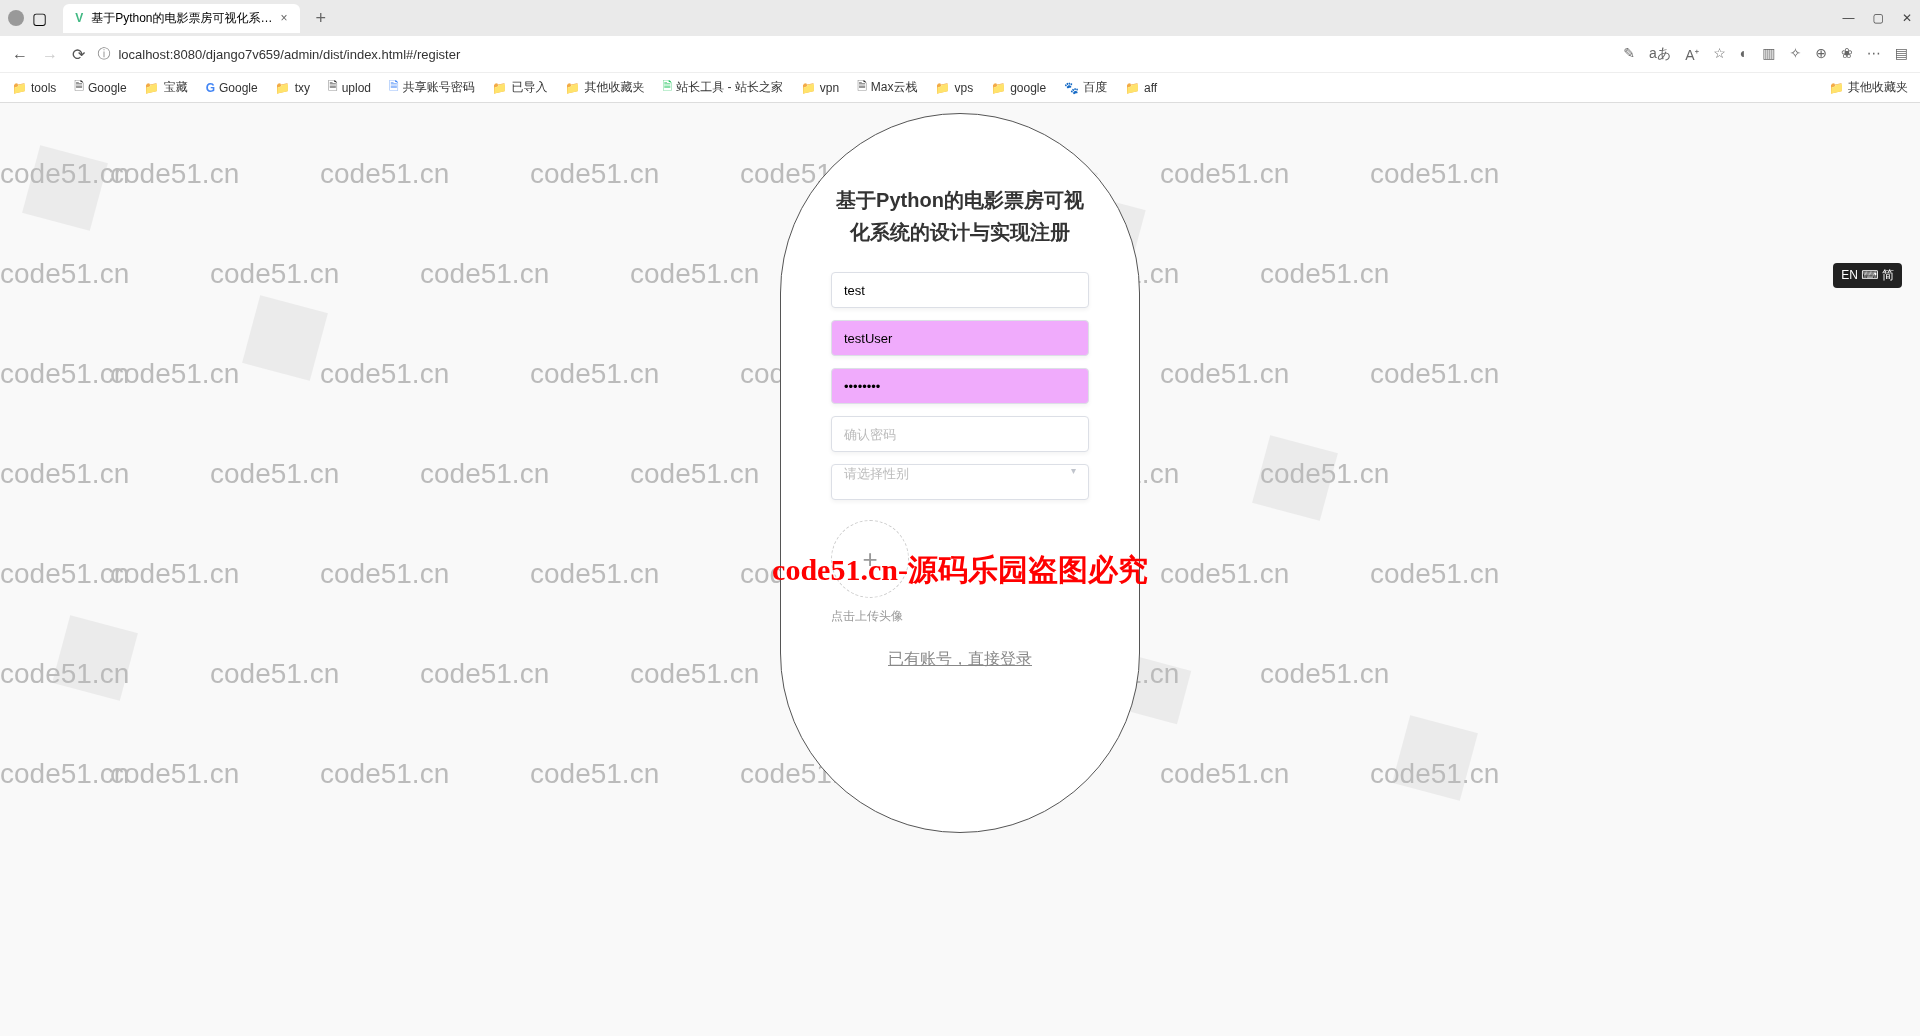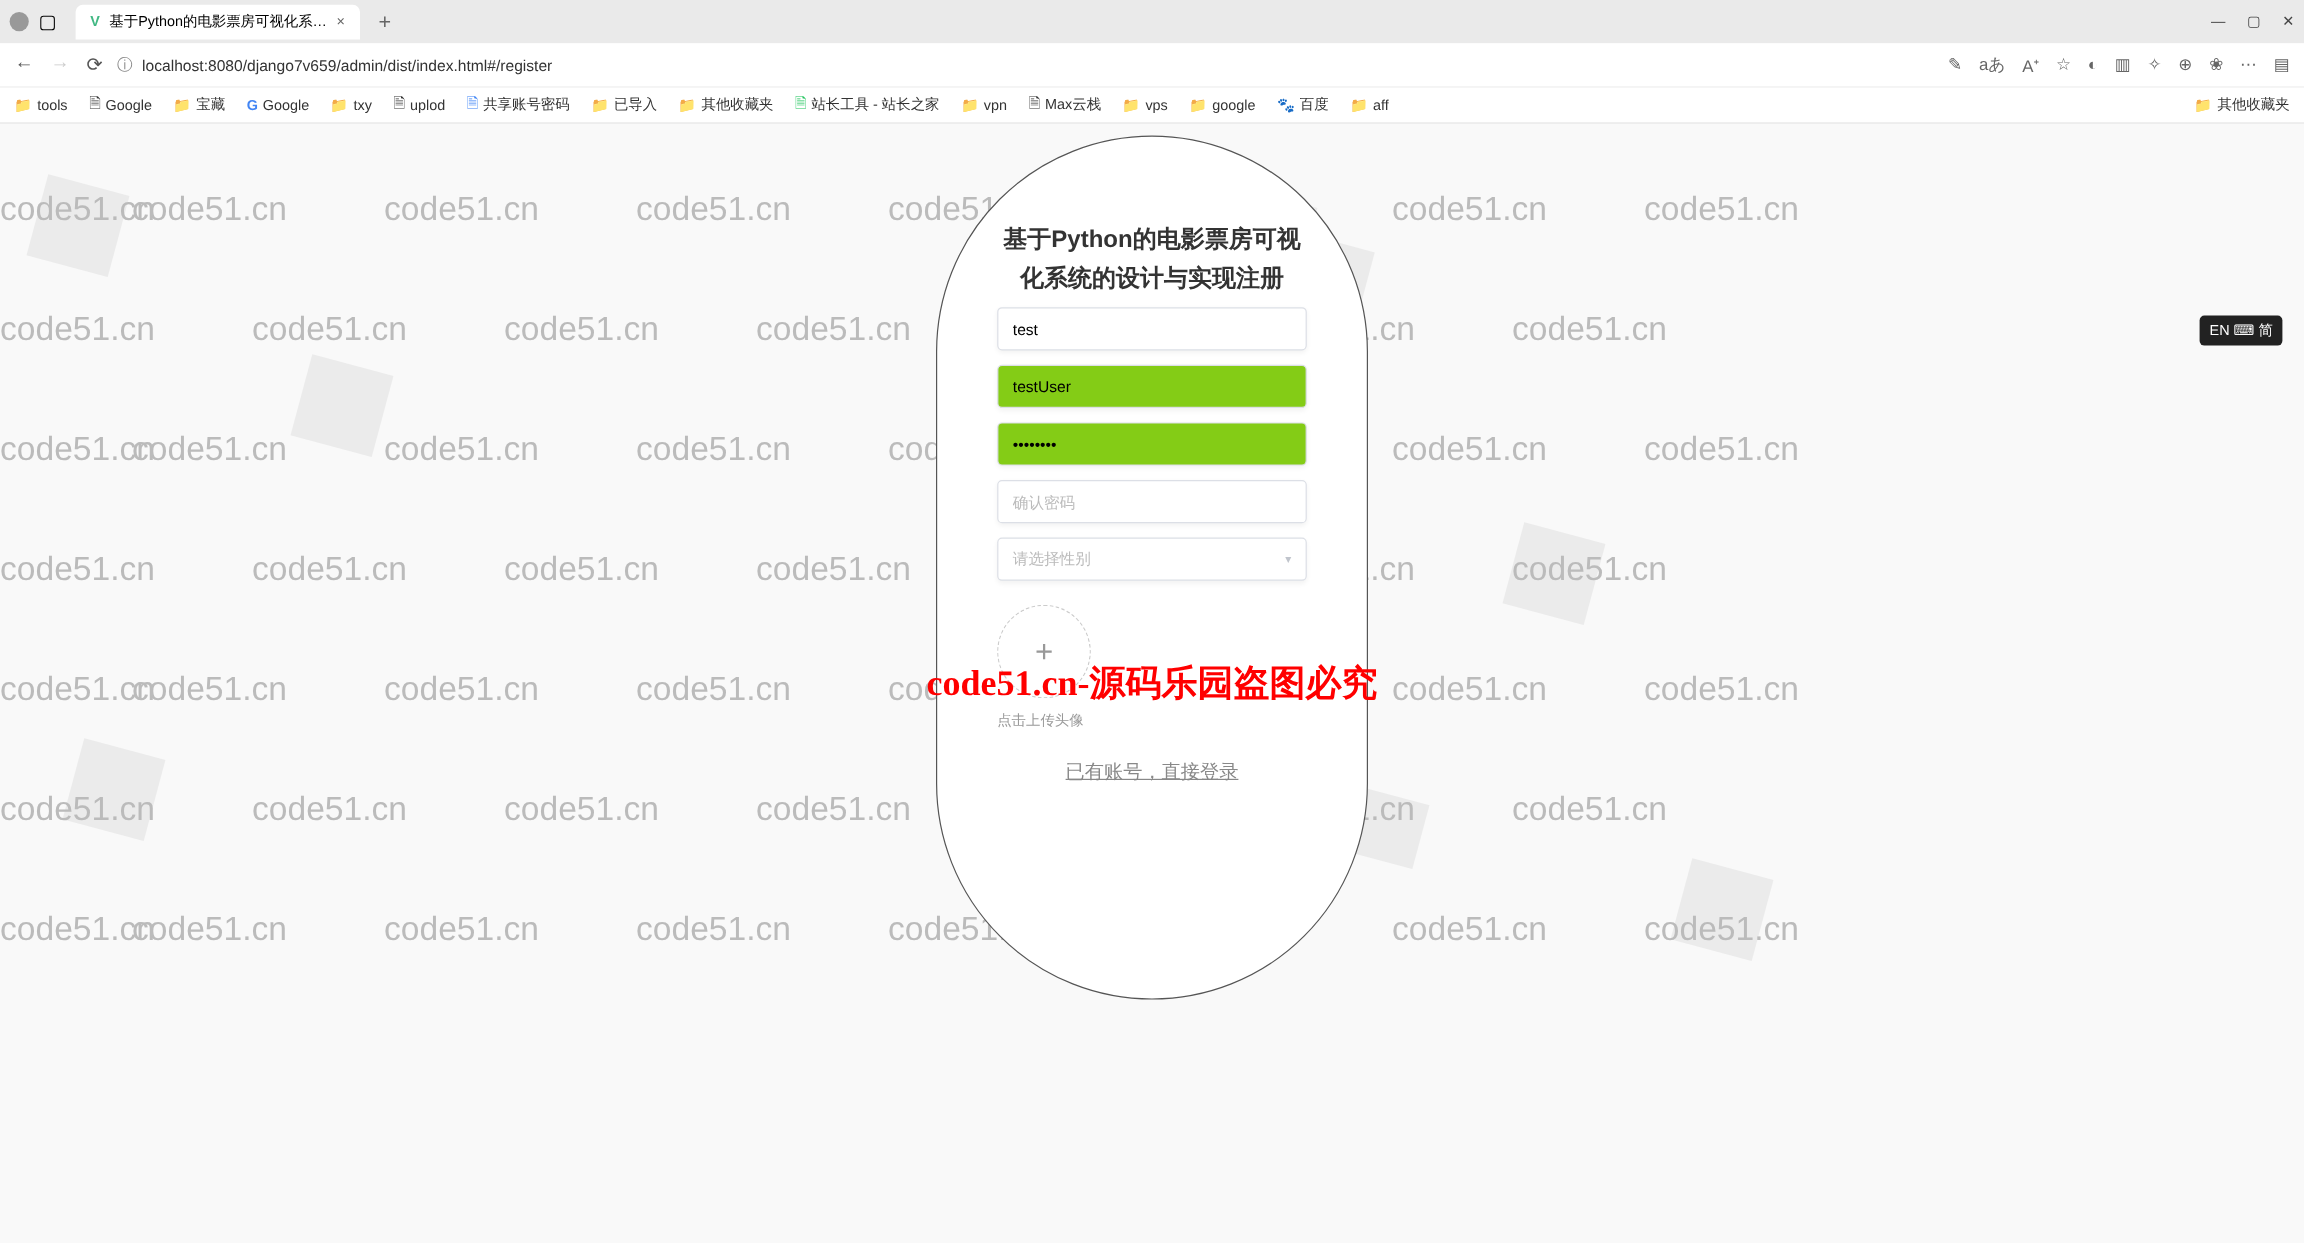--- a/index.html
+++ b/index.html
@@ -33,27 +33,27 @@
     
     .content { position: relative; width: 100%; height: calc(100vh - 102px); background: #f9f9f9; overflow: hidden; }
     
     
     .watermark { position: absolute; inset: 0; pointer-events: none; }
     .wm-text { position: absolute; font-size: 28px; color: #bbb; font-family: Arial; }
     .wm-square { position: absolute; width: 70px; height: 70px; background: #ddd; transform: rotate(15deg); opacity: 0.5; }
     
     
     .register-card { position: absolute; left: 50%; top: 10px; transform: translateX(-50%); width: 360px; height: 720px; background: #fff; border: 1.5px solid #555; border-radius: 180px; padding: 70px 50px 40px; }
-    .card-title { font-size: 20px; font-weight: bold; text-align: center; line-height: 1.6; color: #333; margin-bottom: 8px; }
+    .card-title { font-size: 20px; font-weight: bold; text-align: center; line-height: 1.6; color: #333; margin-bottom: 24px; }
     
     .form-input { width: 100%; height: 36px; border: 1px solid #dcdfe6; border-radius: 4px; padding: 0 12px; font-size: 13px; margin-bottom: 12px; outline: none; box-shadow: 0 2px 4px rgba(0,0,0,0.05); }
-    .form-input.autofill { background: #84cc16; }
+    .form-input.autofill { background: #f0abfc; }
     .form-input::placeholder { color: #bbb; }
     
-    .form-select { width: 100%; height: 36px; border: 1px solid #dcdfe6; border-radius: 4px; padding: 0 12px; font-size: 13px; color: #bbb; margin-bottom: 12px; display: flex; align-items: center; justify-content: space-between; box-shadow: 0 2px 4px rgba(0,0,0,0.05); background: #fff; cursor: pointer; }
+    .form-select { width: 100%; height: 36px; border: 1px solid #dcdfe6; border-radius: 4px; padding: 0 12px; font-size: 13px; color: #bbb; margin-bottom: 12px; display: flex; align-items: flex-start; justify-content: space-between; box-shadow: 0 2px 4px rgba(0,0,0,0.05); background: #fff; cursor: pointer; }
     .chevron { color: #c0c4cc; font-size: 10px; }
     
     .upload-circle { width: 78px; height: 78px; border: 1px dashed #ccc; border-radius: 50%; display: flex; align-items: center; justify-content: center; margin: 20px 0 10px; cursor: pointer; }
     .upload-circle .plus { font-size: 26px; color: #999; font-weight: 300; }
     .upload-hint { font-size: 12px; color: #999; margin-bottom: 24px; }
     
     .register-btn { width: 100%; height: 38px; background: linear-gradient(90deg, #8bc34a, #c5d93e); border: none; border-radius: 4px; color: #fff; font-size: 14px; cursor: pointer; margin-bottom: 16px; }
     .login-link { display: block; text-align: center; font-size: 16px; color: #888; text-decoration: underline; cursor: pointer; }
     
     

